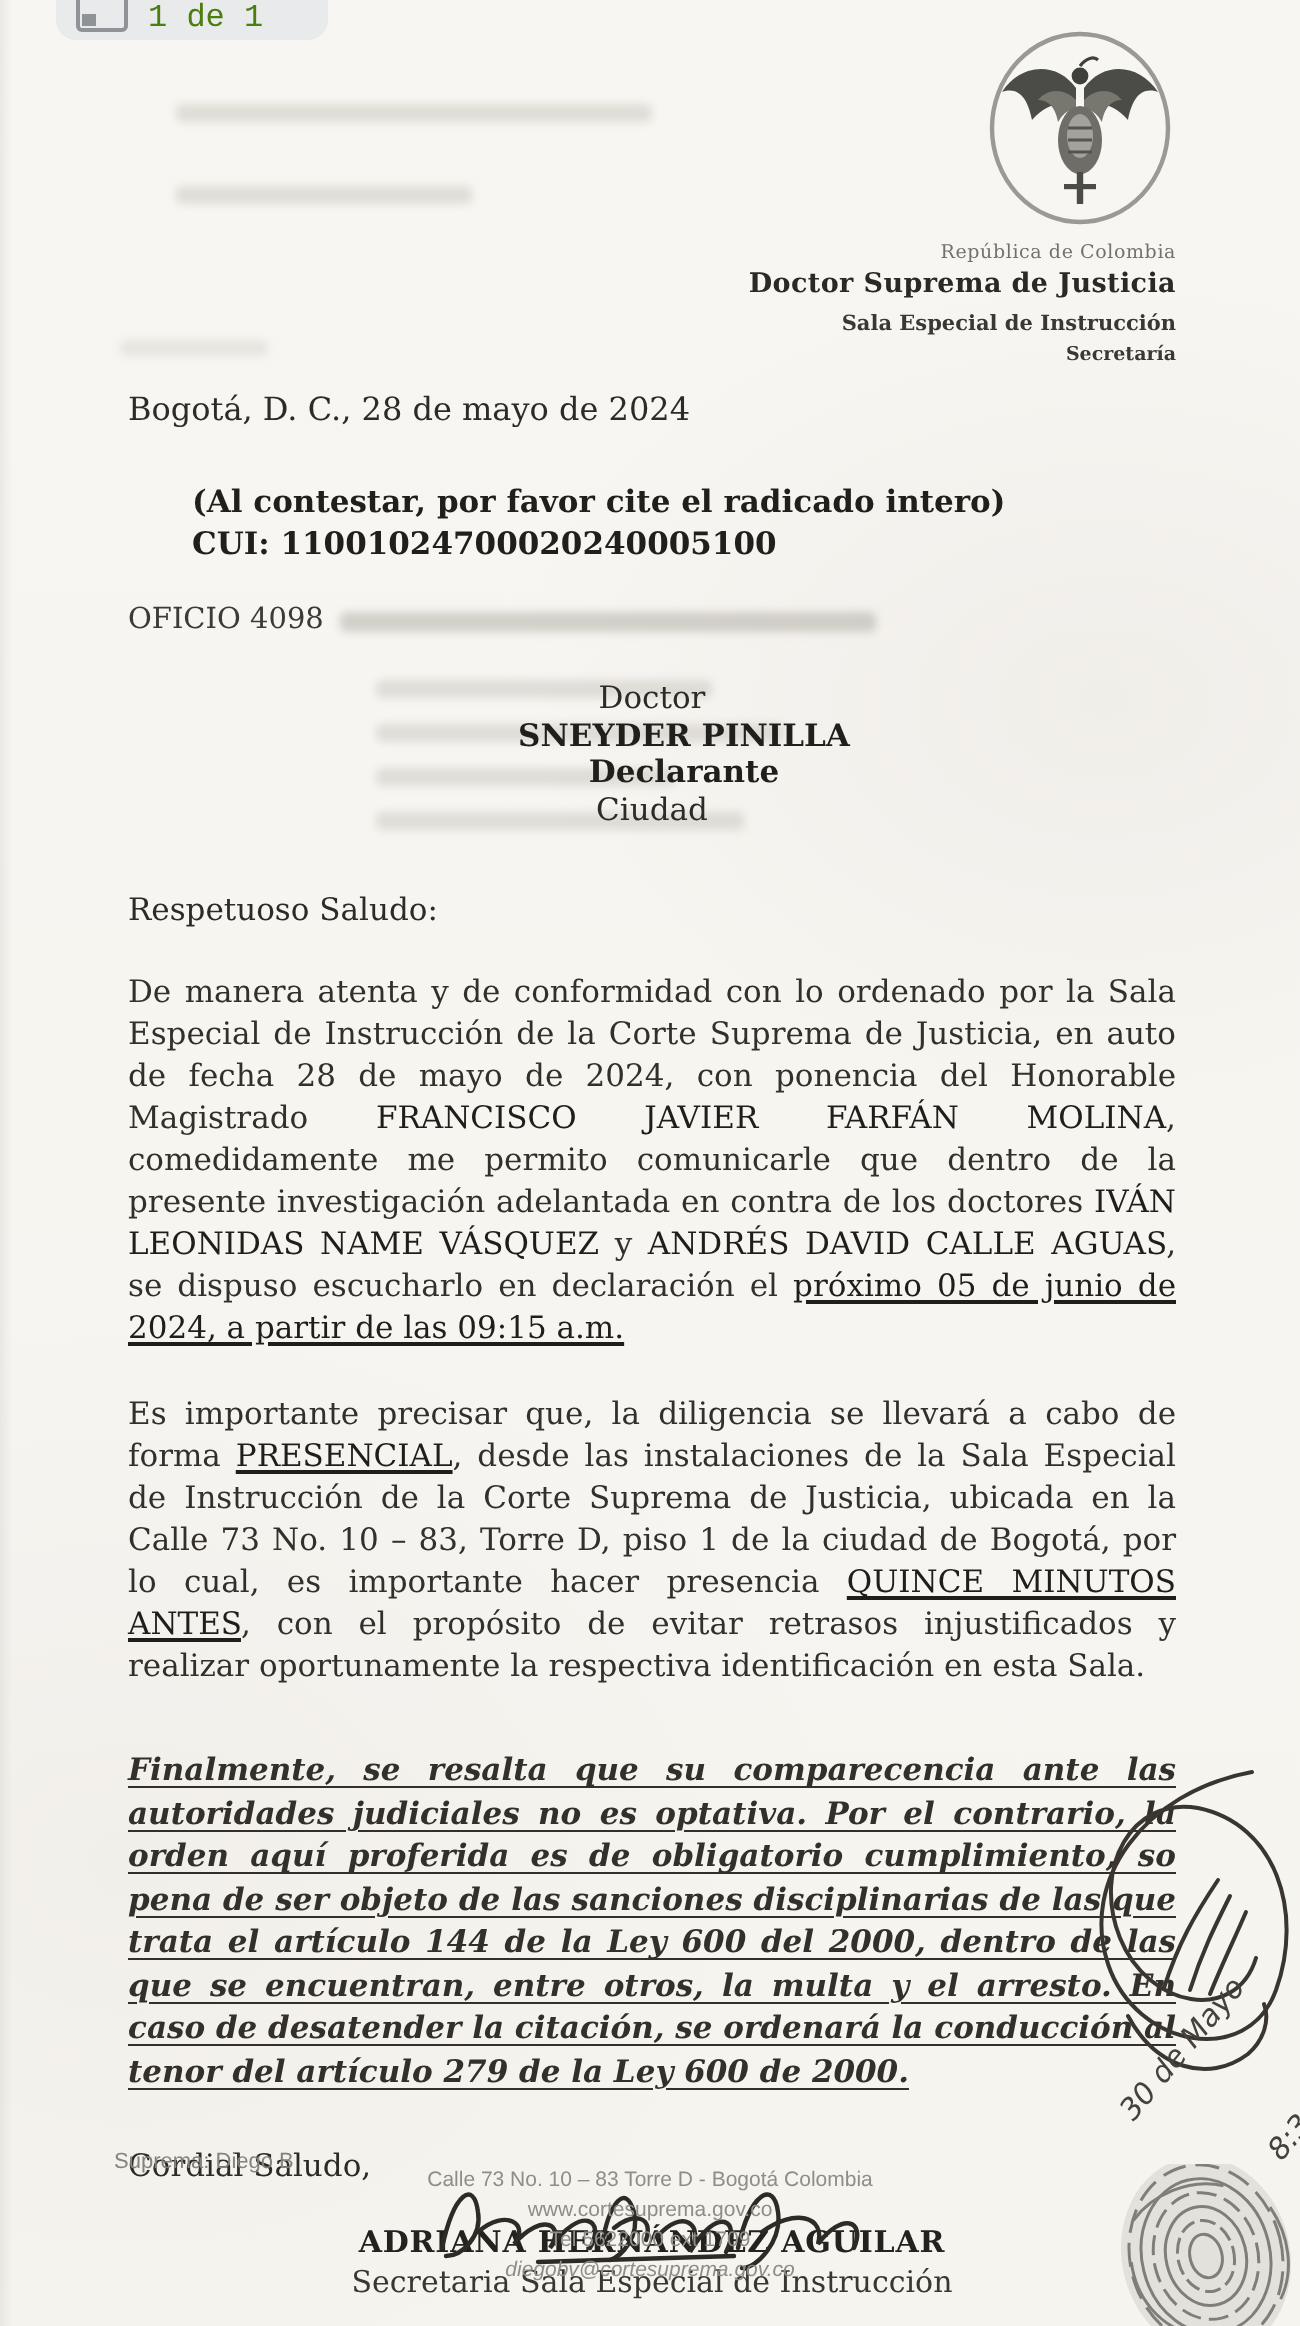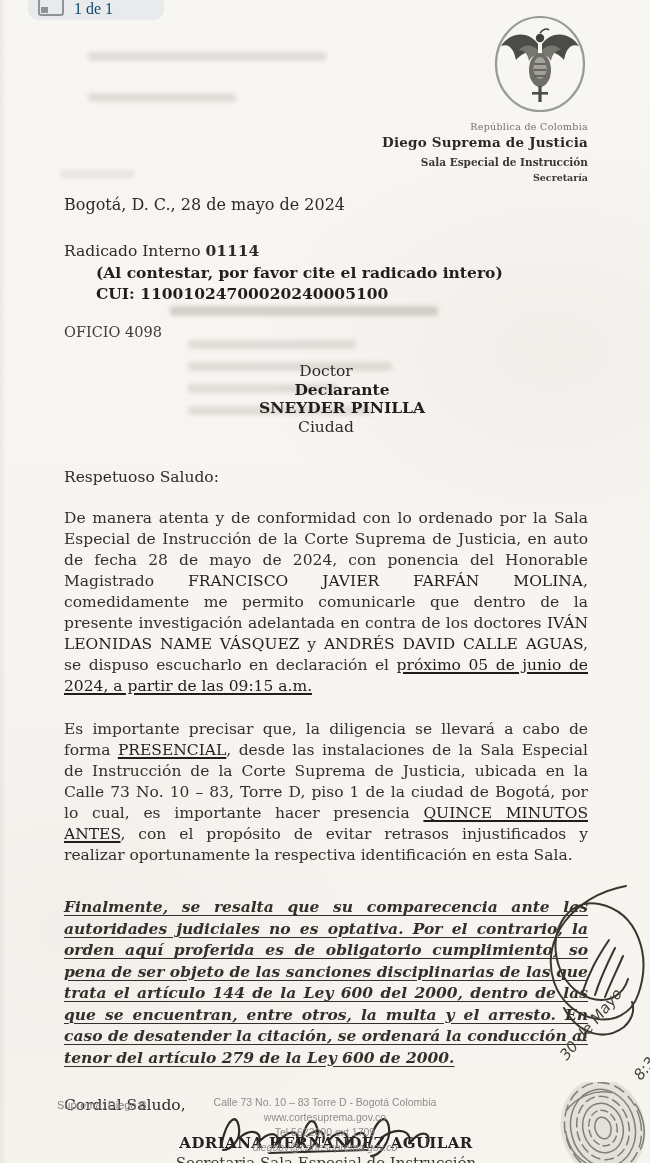--- a/index.html
+++ b/index.html
@@ -17,21 +17,21 @@
   }
   
   .pill{
     position:absolute;top:-16px;left:28px;height:36px;min-width:136px;
     background:#e9eaeb;border-radius:10px;display:flex;align-items:flex-end;
     padding:0 14px 2px 10px;box-sizing:border-box;z-index:3;
   }
   .pill .glyph{width:22px;height:15px;border:2px solid #8f9398;border-radius:3px;
     position:relative;margin-right:10px;margin-bottom:2px;}
   .pill .glyph::after{content:"";position:absolute;left:1px;bottom:1px;width:7px;height:6px;background:#8f9398;}
-  .pill .lbl{font-family:Liberation Serif, serif;font-size:16px;color:#0c4a6e;line-height:18px;}
+  .pill .lbl{font-family:Liberation Mono, monospace;font-size:16px;color:#4d7c0f;line-height:18px;}
   
   .ghost{position:absolute;background:rgba(168,164,156,.30);filter:blur(2px);border-radius:3px;z-index:0;}
   .g1{left:88px;top:52px;width:238px;height:9px;}
   .g2{left:88px;top:93px;width:148px;height:9px;}
   .g3{left:60px;top:170px;width:74px;height:8px;opacity:.7;}
   .g4{left:170px;top:306px;width:268px;height:10px;background:rgba(150,146,138,.38);}
   .g5{left:188px;top:340px;width:168px;height:9px;}
   .g6{left:188px;top:362px;width:204px;height:9px;}
   .g7{left:188px;top:384px;width:150px;height:9px;}
   .g8{left:188px;top:406px;width:184px;height:9px;}
@@ -64,21 +64,21 @@
   .annot{position:absolute;z-index:2;}
   .big-scribble{left:528px;top:878px;}
   .hw{font-family:"DejaVu Sans", sans-serif;font-style:italic;font-size:15px;color:#45413b;white-space:nowrap;}
   .hw1{left:556px;top:1052px;transform:rotate(-50deg);transform-origin:left top;}
   .hw2{left:630px;top:1072px;transform:rotate(-50deg);transform-origin:left top;}
   .fingerprint{left:552px;top:1082px;}
   
   .footer{position:absolute;left:0;right:0;bottom:8px;z-index:1;
     font-family:"Liberation Sans", sans-serif;color:#8f8d88;}
   .prep{position:absolute;left:57px;top:4px;font-size:11px;color:#85837e;}
-  .foot-center{margin:0 auto;width:320px;text-align:center;font-size:10.5px;line-height:15px;}
+  .foot-center{margin:12px auto;width:320px;text-align:center;font-size:10.5px;line-height:15px;}
   .foot-center .link{color:#8f8d88;display:inline-block;}
   .foot-center .mail{font-style:italic;}
 </style>
 </head>
 <body>
 
 <div class="page">
 
   <div class="pill">
     <span class="glyph"></span>
@@ -109,39 +109,38 @@
         <path d="M48,19 C51,15 55,14 57,16" stroke="#3f3f3c" stroke-width="1.6" fill="none"></path>
 
         <ellipse cx="48" cy="56" rx="11" ry="17" fill="#6e6d68"></ellipse>
         <ellipse cx="48" cy="54" rx="6.5" ry="11" fill="#a3a29b"></ellipse>
         <path d="M42,50 h12 M42,56 h12 M42,62 h12" stroke="#55544f" stroke-width="1.4"></path>
 
         <rect x="46.4" y="72" width="3.2" height="16" fill="#4b4b48"></rect>
         <rect x="40" y="78" width="16" height="2.6" fill="#4b4b48"></rect>
       </svg>
       <div class="hdr-rep">República de Colombia</div>
-      <div class="hdr-court">Diego Suprema de Justicia</div>
+      <div class="hdr-court">Doctor Suprema de Justicia</div>
       <div class="hdr-sala">Sala Especial de Instrucción</div>
       <div class="hdr-sec">Secretaría</div>
     </div>
 
     <div class="date">Bogotá, D. C., 28 de mayo de 2024</div>
 
     <div class="radicado">
-      <div><span>Radicado Interno </span><span class="num">01114</span></div>
       <div class="bold-line">(Al contestar, por favor cite el radicado intero)</div>
       <div class="bold-line">CUI: 11001024700020240005100</div>
     </div>
 
     <div class="oficio">OFICIO 4098</div>
 
     <div class="recipient">
       <div>Doctor</div>
+      <div class="bold-line">SNEYDER PINILLA</div>
       <div class="bold-line">Declarante</div>
-      <div class="bold-line">SNEYDER PINILLA</div>
       <div>Ciudad</div>
     </div>
 
     <div class="salutation">Respetuoso Saludo:</div>
 
     <p class="body-p"><span>De manera atenta y de conformidad con lo ordenado por la Sala Especial de Instrucción de la Corte Suprema de Justicia, en auto de fecha 28 de mayo de 2024, con ponencia del Honorable Magistrado </span><span class="b">FRANCISCO JAVIER FARFÁN MOLINA</span><span>, comedidamente me permito comunicarle que dentro de la presente investigación adelantada en contra de los doctores </span><span class="b">IVÁN LEONIDAS NAME VÁSQUEZ</span><span> y </span><span class="b">ANDRÉS DAVID CALLE AGUAS</span><span>, se dispuso escucharlo en declaración el </span><span class="b u">próximo 05 de junio de 2024, a partir de las 09:15 a.m.</span></p>
     <p class="body-p"><span>Es importante precisar que, la diligencia se llevará a cabo de forma </span><span class="b u">PRESENCIAL</span><span>, desde las instalaciones de la Sala Especial de Instrucción de la Corte Suprema de Justicia, ubicada en la Calle 73 No. 10 – 83, Torre D, piso 1 de la ciudad de Bogotá, por lo cual, es importante hacer presencia </span><span class="b u">QUINCE MINUTOS ANTES</span><span>, con el propósito de evitar retrasos injustificados y realizar oportunamente la respectiva identificación en esta Sala.</span></p>
     <p class="body-p final-p"><span class="u">Finalmente, se resalta que su comparecencia ante las autoridades judiciales no es optativa. Por el contrario, la orden aquí proferida es de obligatorio cumplimiento, so pena de ser objeto de las sanciones disciplinarias de las que trata el artículo 144 de la Ley 600 del 2000, dentro de las que se encuentran, entre otros, la multa y el arresto. En caso de desatender la citación, se ordenará la conducción al tenor del artículo 279 de la Ley 600 de 2000.</span></p>
 
     <div class="closing">Cordial Saludo,</div>

